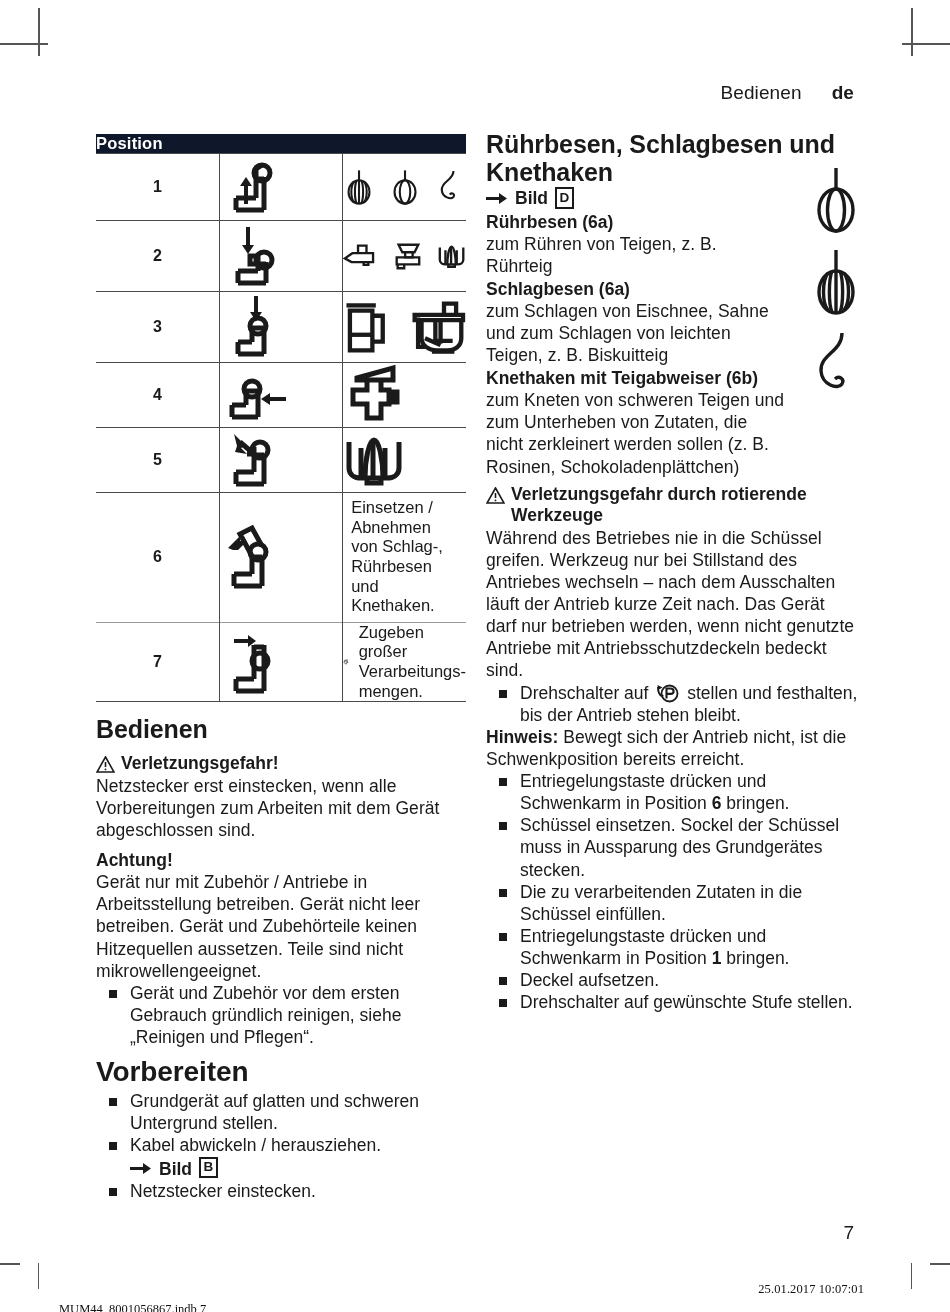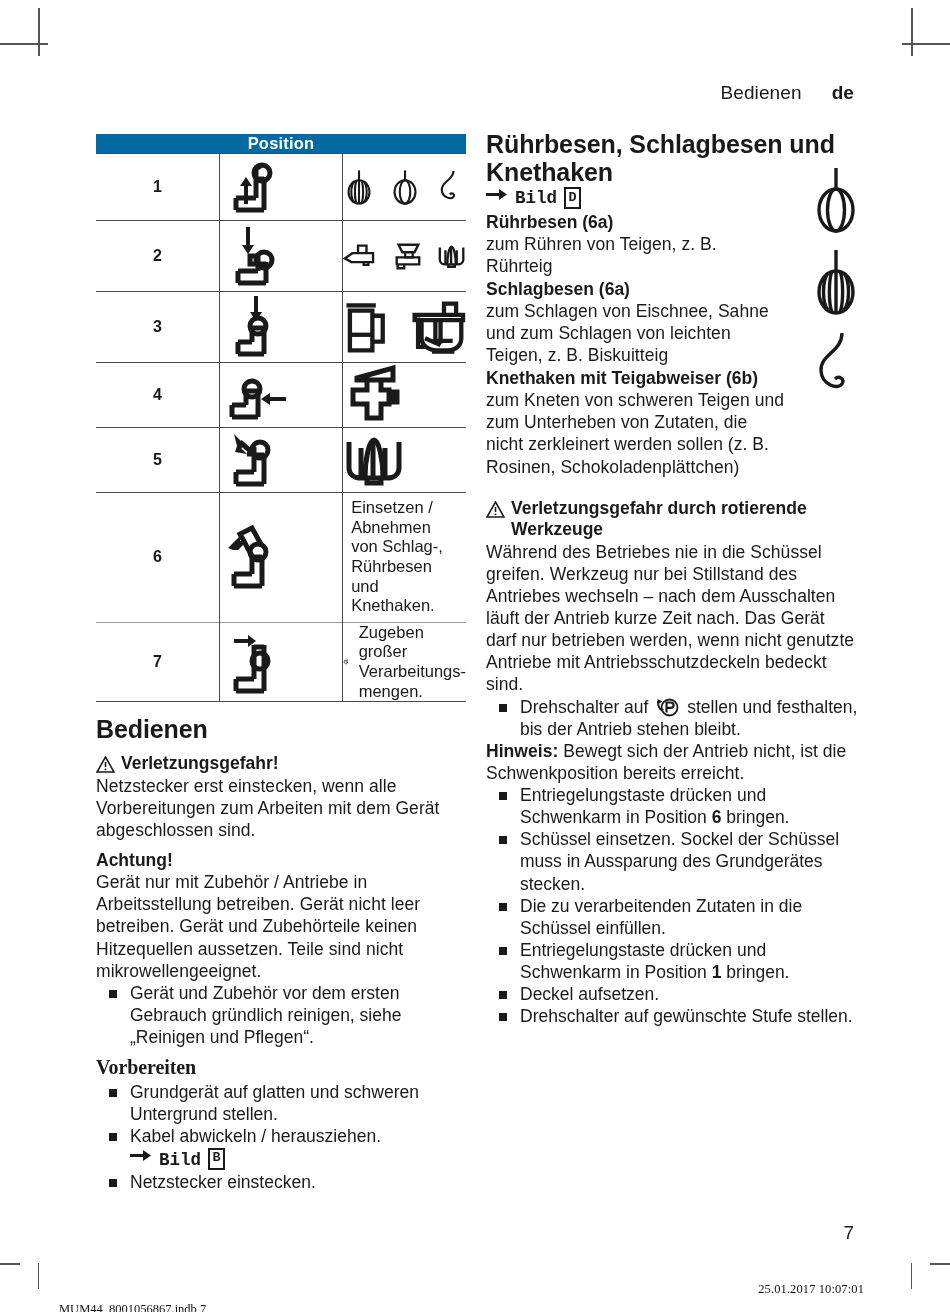--- a/index.html
+++ b/index.html
@@ -28,23 +28,23 @@
   .runhead .rh-title { color:#1a1a1a; }
   .runhead .rh-lang { font-weight:bold; margin-left:30px; }
 
   .col-left  { position:absolute; left:96px;  top:134px; width:370px; }
   .col-right { position:absolute; left:486px; top:130px; width:372px; }
 
   
   table.postable { border-collapse:collapse; width:370px; table-layout:fixed; }
   table.postable td, table.postable th { padding:0; }
   .thead-cell {
-    background:#0369a1; color:#ffffff;
+    background:#0f172a; color:#ffffff;
     font-size:16.5px; font-weight:bold;
-    text-align:center; padding:4px 0 5px 9px;
+    text-align:left; padding:4px 0 5px 9px;
     letter-spacing:.2px;
   }
   .postable tr.rowline > td { border-top:1.6px solid #4a4a4a; }
   .postable tr.rowline.thin > td { border-top:1.2px solid #9a9a9a; }
   .postable tr.last > td { border-bottom:1.6px solid #4a4a4a; }
   td.c-num {
     width:48px; text-align:center; font-weight:bold; font-size:16px;
     border-right:1.4px solid #4a4a4a; vertical-align:middle;
   }
   td.c-pos {
@@ -83,21 +83,21 @@
   ul.bullets li {
     position:relative; padding-left:34px;
     font-size:17.5px; line-height:1.265; margin:0 0 0 0;
   }
   ul.bullets li .sq {
     position:absolute; left:13px; top:8px;
     width:8px; height:8px; background:#1a1a1a;
   }
   .inline-b { font-weight:bold; }
 
-  .bildref { font-size:17.5px; font-weight:bold; display:flex; gap:7px;font-family:Liberation Mono, monospace; }
+  .bildref { font-size:17.5px; font-weight:bold; display:flex; align-items:center; gap:7px; }
   .boxletter {
     display:inline-block; border:2px solid #1a1a1a; font-weight:bold;
     font-size:13.5px; line-height:1; padding:1.5px 2.5px 2.5px 2.5px;
     position:relative; top:-1px;
   }
   .arrow-r { display:inline-block; }
 
   
   .rcol-wrap { position:relative; }
   .rfigs { position:absolute; right:-4px; top:34px; }
@@ -351,21 +351,21 @@
     </div>
     <p class="body">Netzstecker erst einstecken, wenn alle Vorbereitungen zum Arbeiten mit dem Gerät abgeschlossen sind.</p>
 
     <h3 class="sub">Achtung!</h3>
     <p class="body">Gerät nur mit Zubehör / Antriebe in Arbeitsstellung betreiben. Gerät nicht leer betreiben. Gerät und Zubehörteile keinen Hitzequellen aussetzen. Teile sind nicht mikrowellengeeignet.</p>
 
     <ul class="bullets">
       <li><span class="sq"></span><span>Gerät und Zubehör vor dem ersten Gebrauch gründlich reinigen, siehe „Reinigen und Pflegen“.</span></li>
     </ul>
 
-    <h2 class="sec" style="font-size:20px; margin:8px 0 2px 0;font-family:Liberation Serif, serif;">Vorbereiten</h2>
+    <h2 class="sec" style="font-size:28px; margin:8px 0 2px 0;">Vorbereiten</h2>
 
     <ul class="bullets">
       <li><span class="sq"></span><span>Grundgerät auf glatten und schweren Untergrund stellen.</span></li>
       <li><span class="sq"></span>
         <span>Kabel abwickeln / herausziehen.</span>
         <div class="bildref" style="margin-top:1px;">
           <svg class="arrow-r" width="22" height="13" viewBox="0 0 22 13">
             <path d="M0 5 L13 5 L13 1 L21 6.5 L13 12 L13 8 L0 8 Z" fill="#1a1a1a"></path>
           </svg>
           <span>Bild</span>
@@ -412,21 +412,21 @@
 
     <div style="width:300px;">
       <h3 class="sub tight">Rührbesen (6a)</h3>
       <p class="body">zum Rühren von Teigen, z. B. Rührteig</p>
       <h3 class="sub tight">Schlagbesen (6a)</h3>
       <p class="body">zum Schlagen von Eischnee, Sahne und zum Schlagen von leichten Teigen, z. B. Biskuitteig</p>
       <h3 class="sub tight" style="width:372px;">Knethaken mit Teigabweiser (6b)</h3>
       <p class="body">zum Kneten von schweren Teigen und zum Unterheben von Zutaten, die nicht zerkleinert werden sollen (z. B. Rosinen, Schokoladenplättchen)</p>
     </div>
 
-    <div class="warn" style="margin-top:20px;">
+    <div class="warn" style="margin-top:6px;">
       <svg class="warn-tri" width="19" height="17" viewBox="0 0 19 17">
         <path d="M9.5 1 L18 16 L1 16 Z" fill="none" stroke="#1a1a1a" stroke-width="1.6"></path>
         <path d="M9.5 6 L9.5 11" stroke="#1a1a1a" stroke-width="1.6"></path>
         <circle cx="9.5" cy="13.4" r="0.9" fill="#1a1a1a"></circle>
       </svg>
       <div class="wtxt" style="text-indent:0; padding-left:0;">Verletzungsgefahr durch rotierende Werkzeuge</div>
     </div>
     <p class="body">Während des Betriebes nie in die Schüssel greifen. Werkzeug nur bei Stillstand des Antriebes wechseln – nach dem Ausschalten läuft der Antrieb kurze Zeit nach. Das Gerät darf nur betrieben werden, wenn nicht genutzte Antriebe mit Antriebsschutzdeckeln bedeckt sind.</p>
 
     <ul class="bullets">

